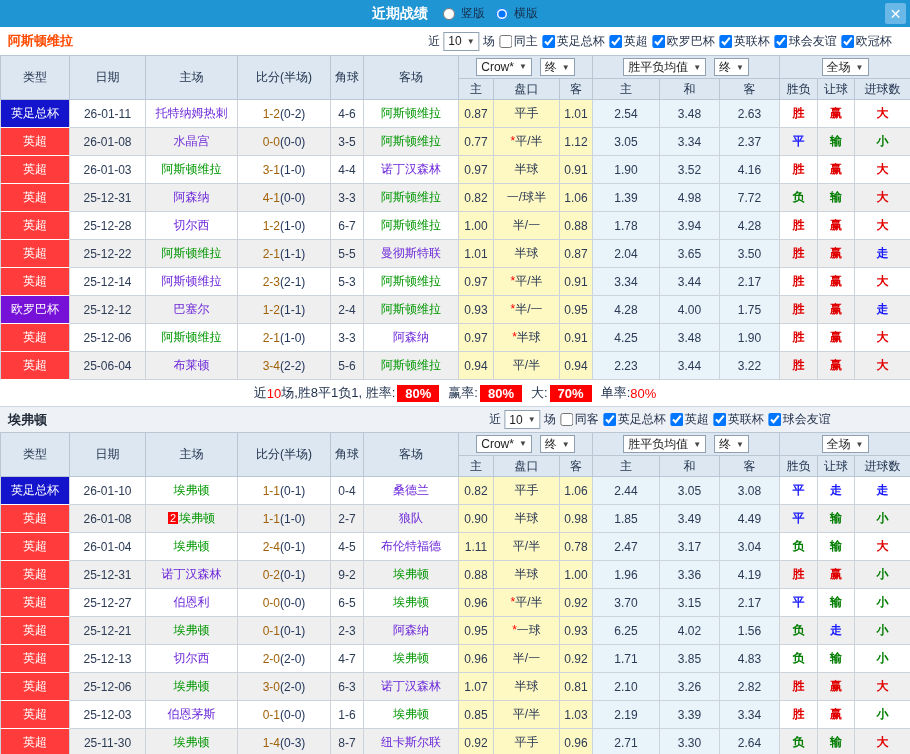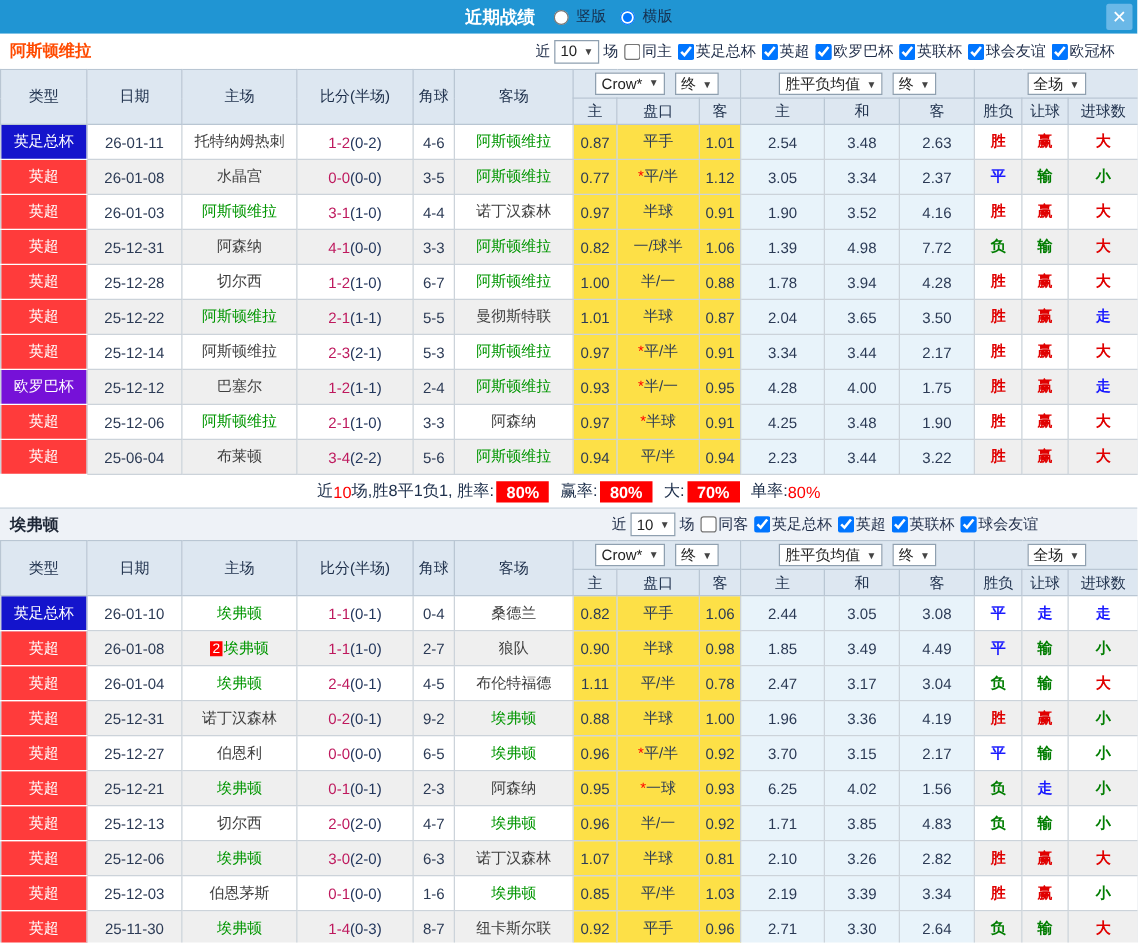--- a/index.html
+++ b/index.html
@@ -32,26 +32,26 @@
   
   table { border-collapse: collapse; table-layout: fixed; width: 910px; font-size: 12px; }
   thead td { background: #dde7f1; border: 1px solid #b9c6d3; text-align: center;
     color: #1c2e4a; height: 21px; }
   thead tr.h1 td { height: 23px; }
   thead .sel { height: 18px; margin: 0 4px; }
   tbody td { border: 1px solid #ccd3da; text-align: center; height: 28px; color: #2b3a55; }
   tbody tr.even td.str { background: #efefef; }
   tbody tr.odd  td.str { background: #ffffff; }
   td.type-cell { color: #fff; border-bottom: 1px solid #fff; }
-  td.odds { background: #fde047; }
+  td.odds { background: #fef9c3; }
   td.wdl  { background: #e8f3fa; }
-  .sc-main { color: #be185d; }
+  .sc-main { color: #a16207; }
   .sc-half { color: #22365c; }
   .team-green { color: #009600; }
-  .team-dark  { color: #404040; font-family: Liberation Mono, monospace; }
+  .team-dark  { color: #6d28d9; font-family: Liberation Mono, monospace; }
   .res { font-weight: bold; }
   .star { color: #f00; }
   .num-badge { background: #f00; color: #fff; padding: 0 2px; font-size: 11px; margin-right: 1px; }
 
   
   .summary-row { height: 26px; display: flex; align-items: center; justify-content: center;
     font-size: 13px; color: #1c2e4a; }
   .badge { background: #f00; color: #fff; font-weight: bold; padding: 1px 8px; margin: 0 5px 0 2px; }
   .red-text { color: #f00; }
   .sum-label { margin-left: 4px; }

